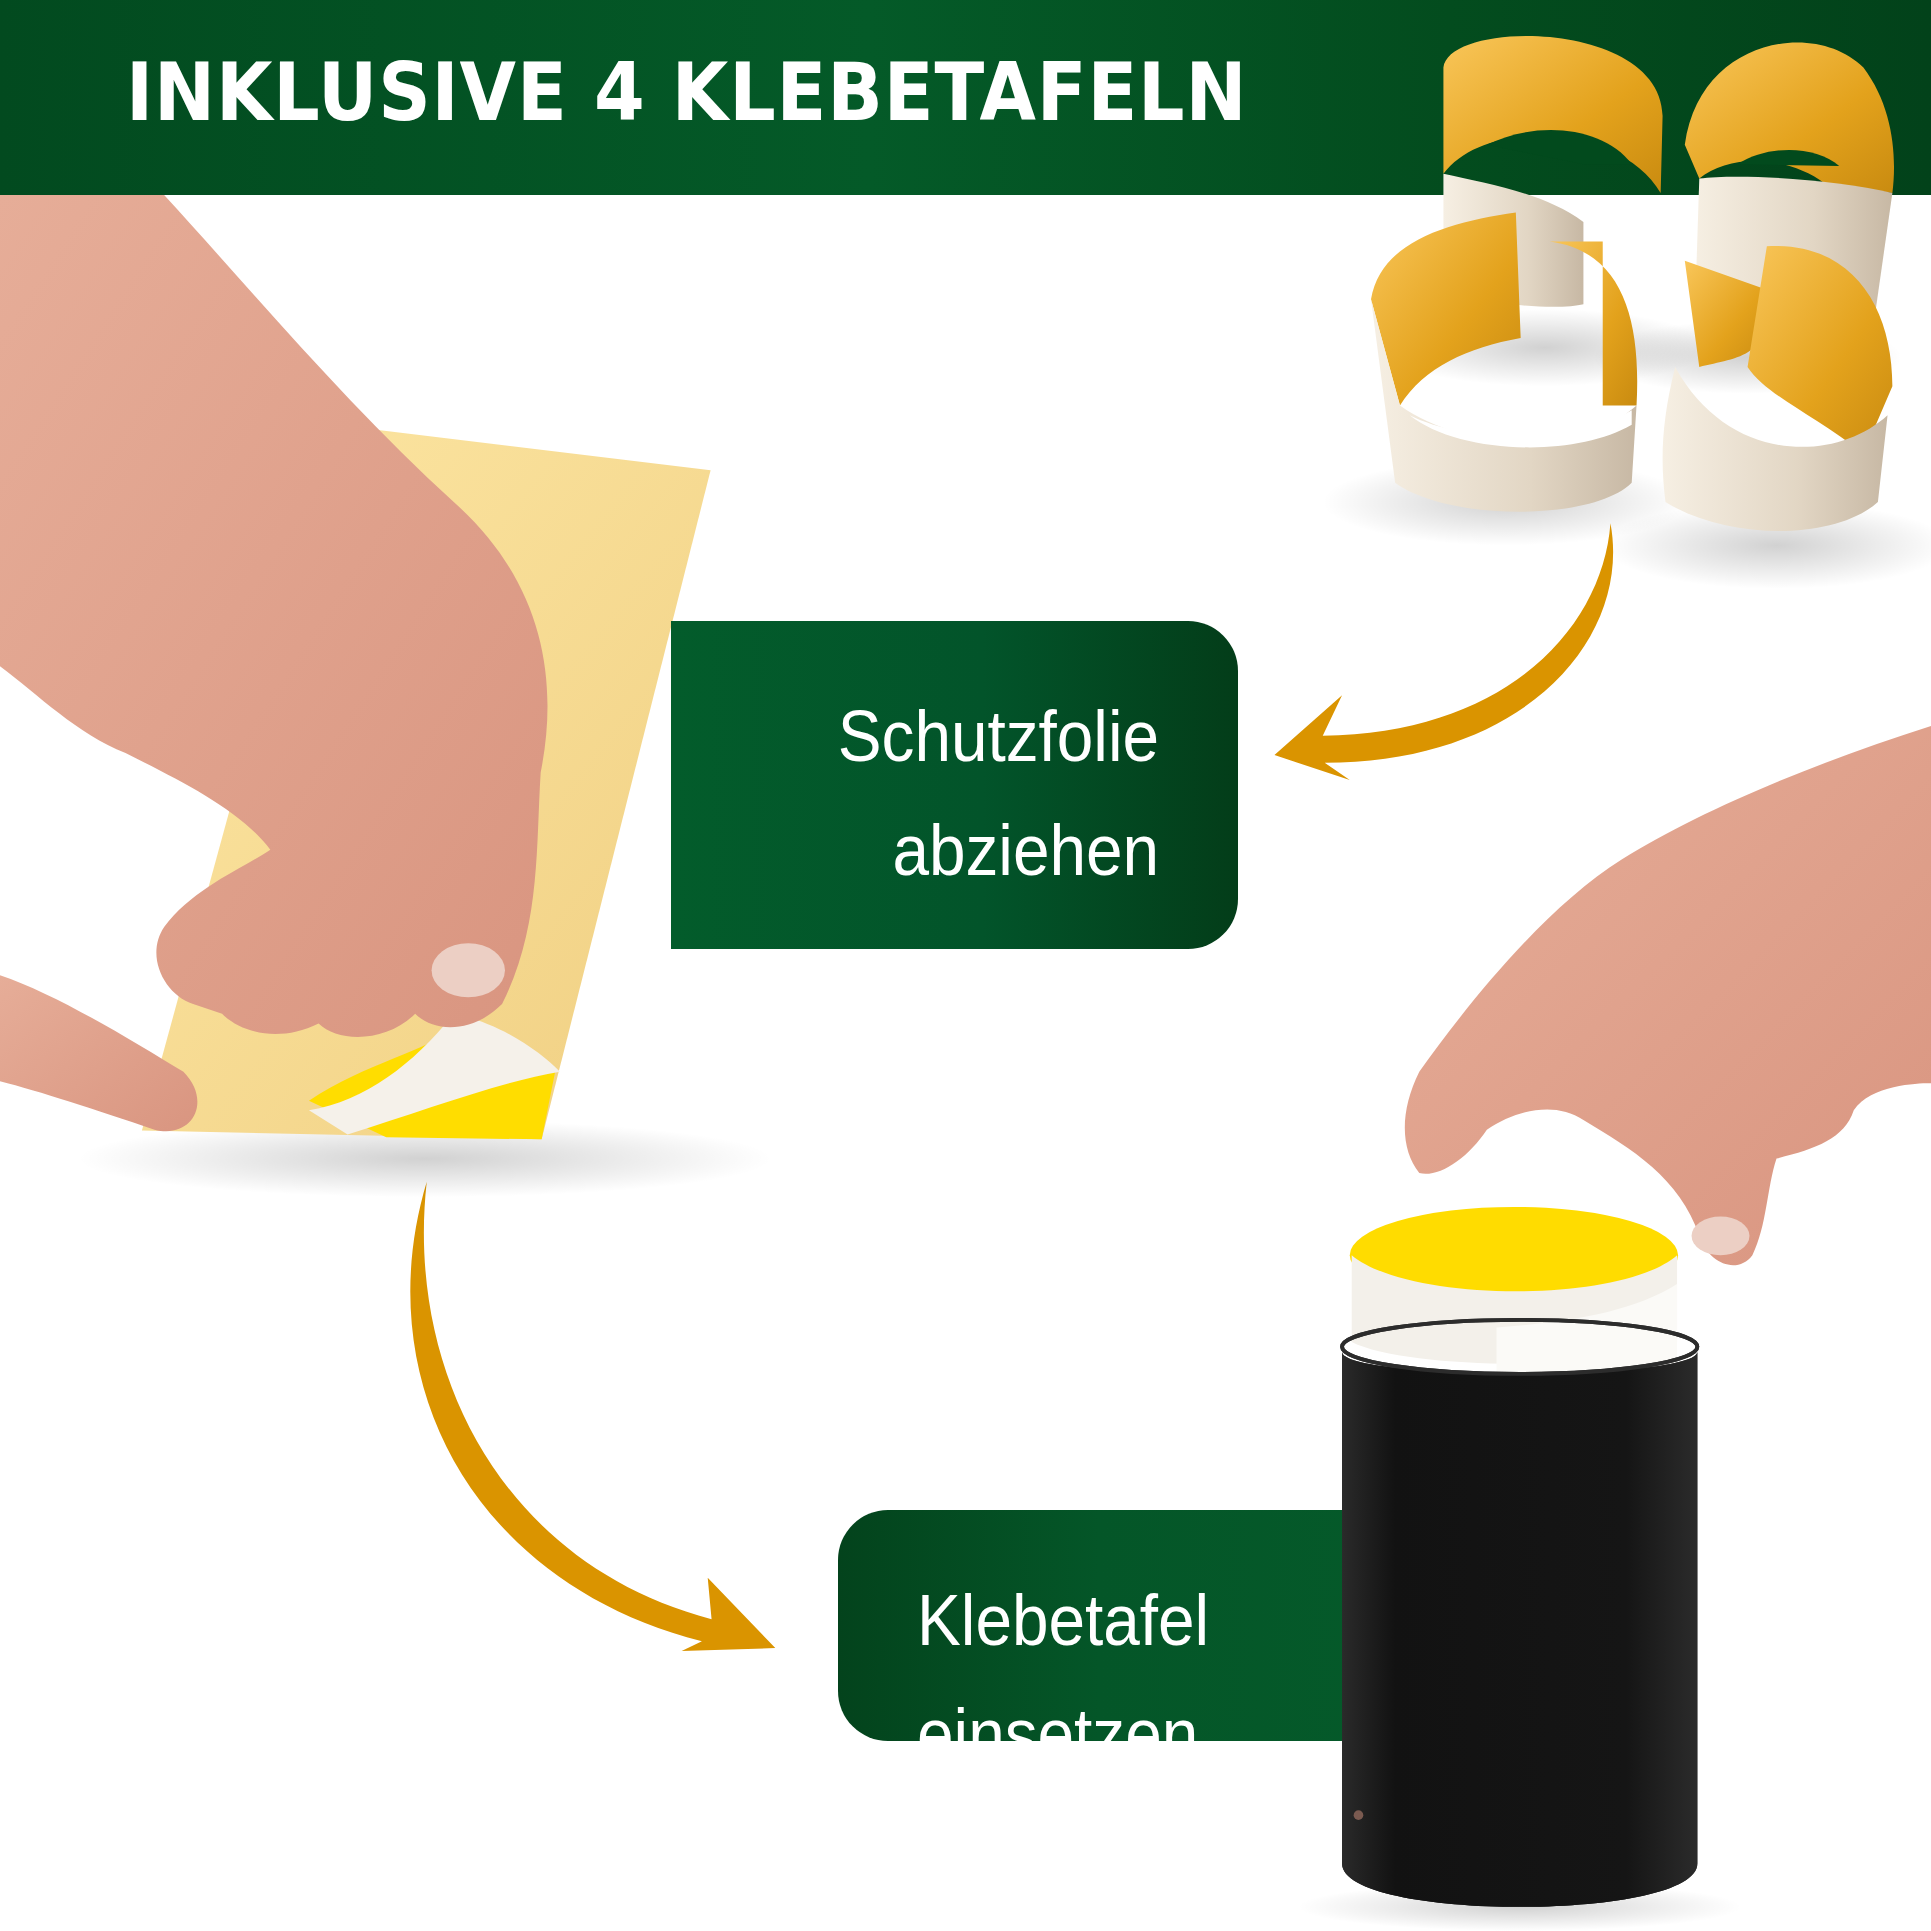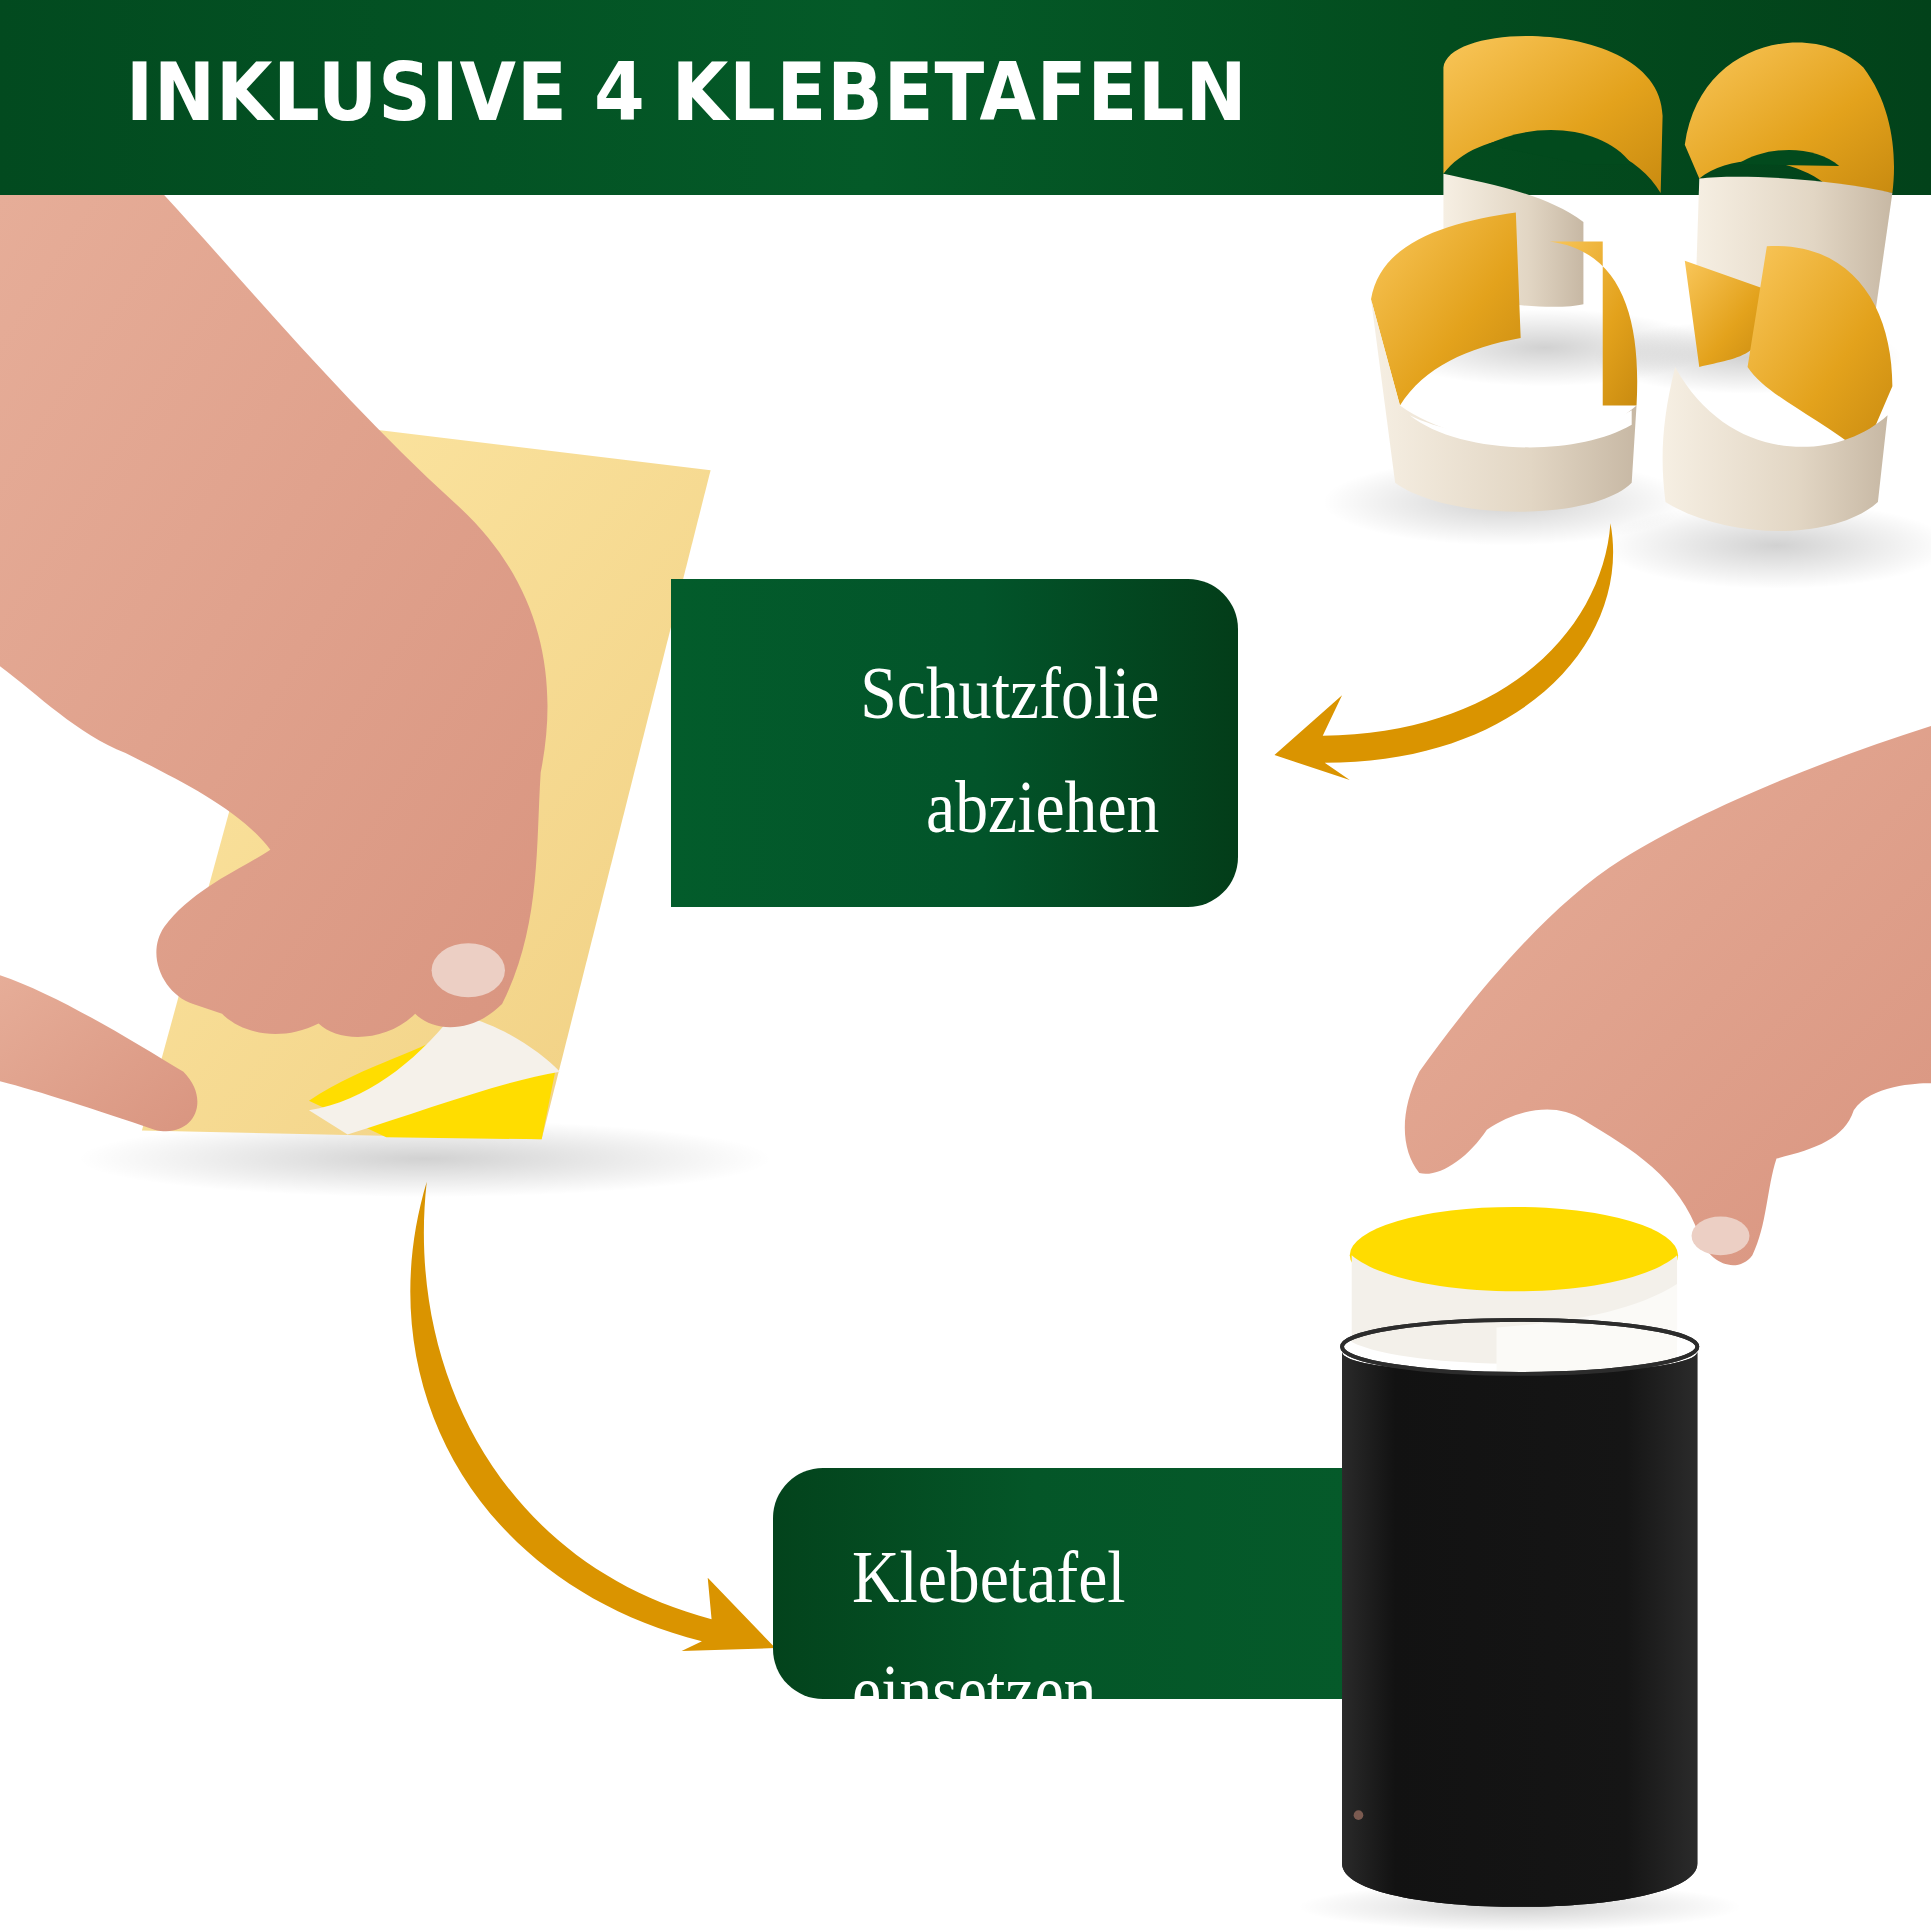--- a/index.html
+++ b/index.html
@@ -2,24 +2,24 @@
 <html><head>
 <meta charset="utf-8">
 <style>
   html, body { margin:0; padding:0; }
   body { width:1931px; height:1931px; position:relative; overflow:hidden; background:#ffffff; font-family:"DejaVu Sans", sans-serif; }
   .banner { position:absolute; left:0; top:0; width:1931px; height:195px;
     background:linear-gradient(90deg, #024a1f 0%, #045a28 45%, #034c1e 75%, #02421a 100%); }
   .title { position:absolute; left:126px; top:44px; height:97px; color:#ffffff;
     font-family:"DejaVu Sans", sans-serif; font-weight:bold; font-size:81px; letter-spacing:1px;
     line-height:97px; transform:scaleX(0.9); transform-origin:left center; white-space:nowrap; }
-  .box { position:absolute; color:#fff; font-family:Liberation Serif, serif; }
+  .box { position:absolute; color:#fff; font-family:Liberation Sans, sans-serif;margin-top:42px; }
   .box1 { left:671px; top:579px; width:567px; height:328px; border-radius:0 50px 50px 0;
     background:linear-gradient(90deg, #035c2b 0%, #02542a 55%, #033d19 100%); }
-  .box2 { left:773px; top:1468px; width:579px; height:231px; border-radius:50px 0 0 50px;
+  .box2 { left:838px; top:1468px; width:579px; height:231px; border-radius:50px 0 0 50px;
     background:linear-gradient(90deg, #03431c 0%, #045628 45%, #055a2a 100%); }
   .box-text { position:absolute; font-size:73px; line-height:114px; transform:scaleX(0.9); white-space:nowrap; }
   .box1 .box-text { right:79px; top:58px; text-align:right; transform-origin:right top; }
   .box2 .box-text { left:79px; top:53px; text-align:left; transform-origin:left top; }
   .box-text span { display:block; }
   svg.layer { position:absolute; left:0; top:0; width:1931px; height:1931px; }
 </style>
 </head>
 <body>
 

